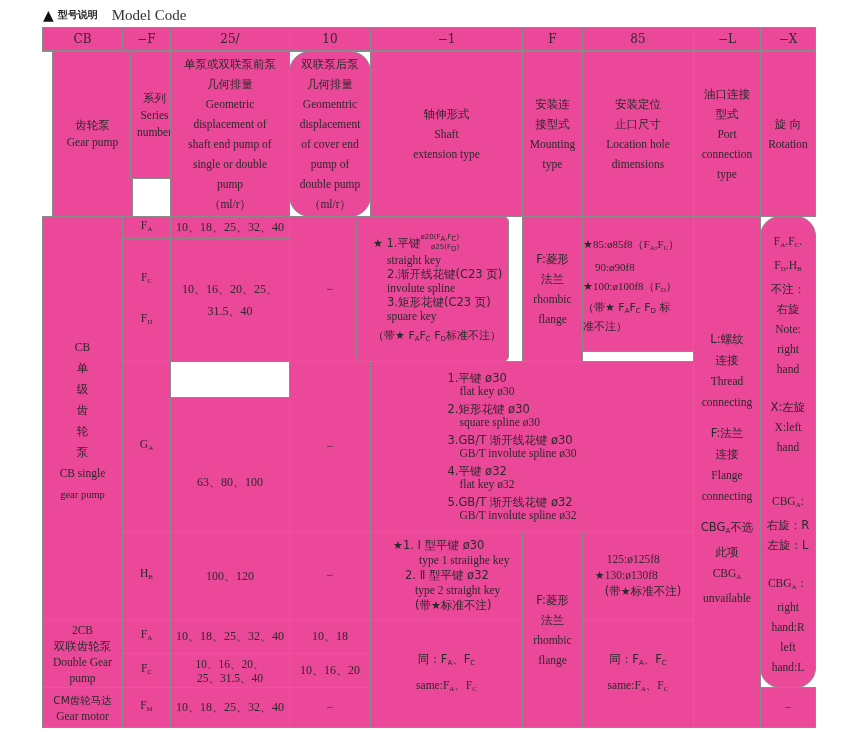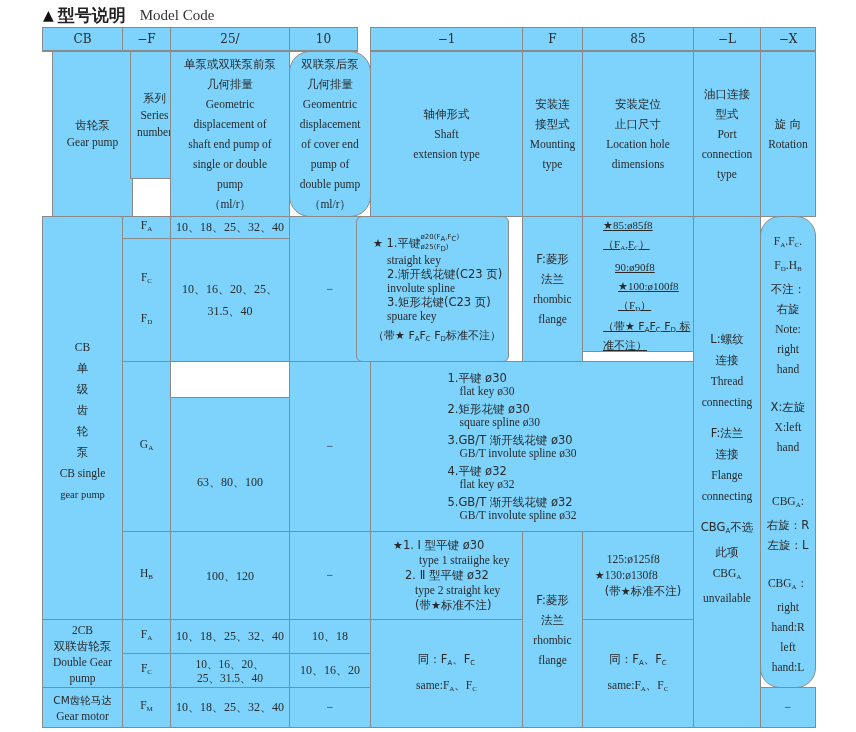--- a/index.html
+++ b/index.html
@@ -1,24 +1,24 @@
 <!DOCTYPE html>
 <html><head>
 <meta charset="utf-8">
 <style>
   html, body { margin:0; padding:0; background:#ffffff; }
   body { width:856px; height:732px; position:relative; overflow:hidden;
          font-family:"DejaVu Serif", "Liberation Serif", serif; color:#2a2a2a; }
   .title { position:absolute; left:43px; top:4px; height:22px; display:flex; align-items:center; gap:4px; }
   .title .tri { font-size:14px; color:#111; }
-  .title .cn { font-family:"DejaVu Sans", sans-serif; font-weight:bold; font-size:17px; color:#222; }
+  .title .cn { font-family:"DejaVu Sans", sans-serif; font-weight:bold; font-size:10px; color:#222; }
   .title .en { font-family:"Liberation Serif", serif; font-size:15px; color:#333; margin-left:10px; }
   .cell { position:absolute; box-sizing:border-box; border:1px solid #8a8a8a; margin-left:-1px; margin-top:-1px;
-          display:flex; flex-direction:column; align-items:center; justify-content:center; text-align:left;
-          font-size:11px; line-height:17px; background:#7dd3fc; }
+          display:flex; flex-direction:column; align-items:center; justify-content:center; text-align:right;
+          font-size:11px; line-height:17px; background:#ec4899; }
   .hdr { font-size:12px; }
   .cn { font-family:"DejaVu Sans", sans-serif; font-size:11.5px; }
   .en { font-family:"Liberation Serif", serif; font-size:11.5px; }
   .lines { display:flex; flex-direction:column; align-items:flex-start; }
   .ind { padding-left:14px; }
   .ind2 { padding-left:26px; }
   sub { font-size:7px; vertical-align:-2px; }
   .star { font-size:11px; }
   .gap { height:6px; }
   .dbl { border-bottom:2px solid #8a8a8a; }
@@ -34,21 +34,21 @@
 
 <div class="cell hdr dbl" style="left:43px;top:28px;width:81px;height:25px;">
     <span>CB</span>
   </div>
 <div class="cell hdr dbl" style="left:123px;top:28px;width:49px;height:25px;">
     <span>−F</span>
   </div>
 <div class="cell hdr dbl" style="left:171px;top:28px;width:120px;height:25px;">
     <span>25/</span>
   </div>
-<div class="cell hdr dbl" style="left:290px;top:28px;width:69px;height:25px;">
+<div class="cell hdr dbl" style="left:290px;top:28px;width:82px;height:25px;">
     <span>10</span>
   </div>
 <div class="cell hdr dbl" style="left:371px;top:28px;width:153px;height:25px;">
     <span>−1</span>
   </div>
 <div class="cell hdr dbl" style="left:523px;top:28px;width:61px;height:25px;">
     <span>F</span>
   </div>
 <div class="cell hdr dbl" style="left:583px;top:28px;width:112px;height:25px;">
     <span>85</span>
@@ -219,25 +219,25 @@
     <span class="gap"></span>
     <span class="cn" style="font-size:11px;"><span>（带</span><span class="star">★</span> <span>F</span><sub>A</sub><span>F</span><sub>C</sub><span> F</span><sub>D</sub><span>标准不注）</span></span>
   </div>
 </div>
 <div class="cell" style="left:523px;top:217px;width:61px;height:146px;line-height:20px;">
   <span class="cn">F:菱形</span>
   <span class="cn">法兰</span>
   <span class="en">rhombic</span>
   <span class="en">flange</span>
 </div>
-<div class="cell" style="left:583px;top:217px;width:112px;height:136px;align-items:flex-start;padding-left:20px;line-height:19px;text-decoration:underline;">
+<div class="cell" style="left:583px;top:217px;width:112px;height:136px;align-items:flex-start;padding-left:0;line-height:19px;">
   <div class="lines" style="font-size:11px;">
     <span class="en" style="font-size:11px;"><span class="star">★</span><span>85:ø85f8（F</span><sub>A</sub><span>,F</span><sub>C</sub><span>）</span></span>
     <span class="en" style="padding-left:12px;font-size:11px;">90:ø90f8</span>
-    <span class="en" style="font-size:11px;margin-left:15px;"><span class="star">★</span><span>100:ø100f8（F</span><sub>D</sub><span>）</span></span>
+    <span class="en" style="font-size:11px;"><span class="star">★</span><span>100:ø100f8（F</span><sub>D</sub><span>）</span></span>
     <span class="cn" style="font-size:11px;line-height:15px;"><span>（带</span><span class="star">★</span><span> F</span><sub>A</sub><span>F</span><sub>C</sub><span> F</span><sub>D</sub><span> 标</span></span>
     <span class="cn" style="font-size:11px;line-height:15px;">准不注）</span>
   </div>
 </div>
 
 <div class="cell" style="left:371px;top:362px;width:324px;height:171px;">
   <div class="lines" style="margin-left:-40px;line-height:13px;">
     <span class="cn">1.平键 ø30</span>
     <span class="en ind" style="padding-left:12px;">flat key ø30</span>
     <span class="gap" style="height:5px;"></span>

